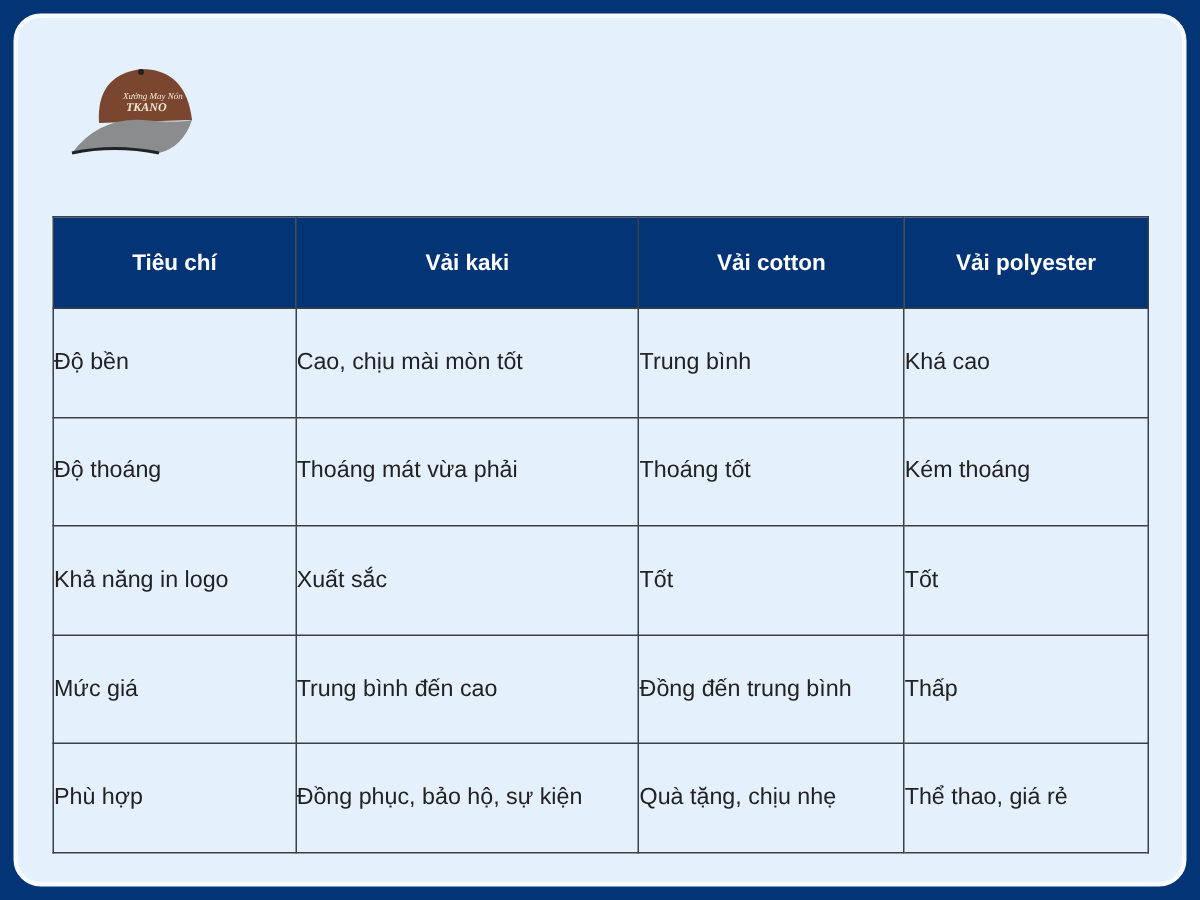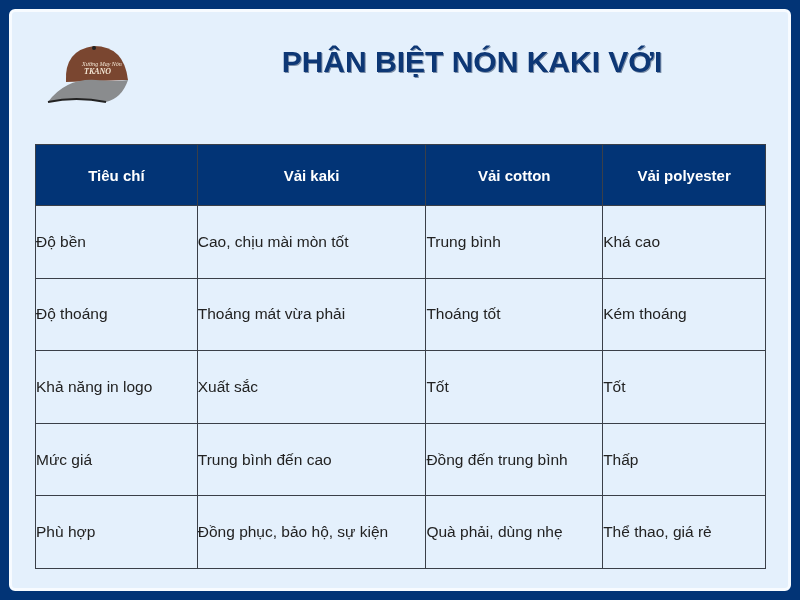--- a/index.html
+++ b/index.html
@@ -1,17 +1,17 @@
 <!DOCTYPE html>
 <html><head>
 <meta charset="utf-8">
 <style>
   html,body{margin:0;padding:0;}
   body{width:800px;height:600px;background:#023476;position:relative;overflow:hidden;font-family:"Liberation Sans",sans-serif;}
-  .card{position:absolute;left:9px;top:9px;width:776px;height:576px;background:#e4f0fc;border:3px solid #f7fbff;border-radius:6px;box-sizing:content-box;}
+  .card{position:absolute;left:9px;top:9px;width:776px;height:576px;background:#e4f0fc;border:3px solid #f7fbff;border-radius:18px;box-sizing:content-box;}
   .logo{position:absolute;left:30px;top:28px;width:95px;height:95px;}
   .logo svg{position:absolute;left:4px;top:0;}
   .brand{position:absolute;left:0;top:74px;width:100px;text-align:center;color:#e23b3b;font-weight:bold;line-height:11px;}
   .brand .n1{font-size:12px;}
   .brand .n2{font-size:11.5px;letter-spacing:0.2px;}
   .title{position:absolute;left:160px;top:30px;width:600px;text-align:center;color:#0d3775;font-weight:bold;font-size:30px;line-height:40px;text-shadow:1px 1px 0 #7d8fa8;}
   table{position:absolute;left:35px;top:144px;width:731px;height:425px;border-collapse:collapse;}
   th,td{border:1.5px solid #3a3f48;vertical-align:middle;padding:0;}
   th{background:#023476;color:#ffffff;font-size:15px;font-weight:bold;height:60px;}
   td{color:#222;font-size:15.5px;height:60px;}
@@ -25,21 +25,20 @@
       <path d="M20 42 Q18 10 48 6 Q78 6 82 40 Z" fill="#7a4630"></path>
       <path d="M2 62 Q20 38 50 40 Q72 42 82 40 Q76 58 60 62 Q30 56 2 62 Z" fill="#8a8c8e"></path>
       <path d="M2 62 Q30 56 60 62" stroke="#222" stroke-width="2" fill="none"></path>
       <circle cx="48" cy="8" r="2" fill="#222"></circle>
       <text x="36" y="26" font-size="6" fill="#f3e6d4" font-style="italic" font-family="Liberation Serif, serif">Xưởng May Nón</text>
       <text x="38" y="34" font-size="8" fill="#f3e6d4" font-style="italic" font-weight="bold" font-family="Liberation Serif, serif">TKANO</text>
     </svg>
   </div>
 
   <div class="title">
-    <div>PHÂN BIỆT NÓN KAKI VỚI</div>
   </div>
 </div>
 
 <table>
   <colgroup>
       <col style="width:162px">
       <col style="width:229px">
       <col style="width:177px">
       <col style="width:163px">
     </colgroup>
@@ -72,17 +71,17 @@
     </tr>
     <tr>
       <td>Mức giá</td>
       <td>Trung bình đến cao</td>
       <td>Đồng đến trung bình</td>
       <td>Thấp</td>
     </tr>
     <tr>
       <td>Phù hợp</td>
       <td>Đồng phục, bảo hộ, sự kiện</td>
-      <td>Quà phải, dùng nhẹ</td>
+      <td>Quà tặng, chịu nhẹ</td>
       <td>Thể thao, giá rẻ</td>
     </tr>
   </tbody>
 </table>
 
 </body></html>

